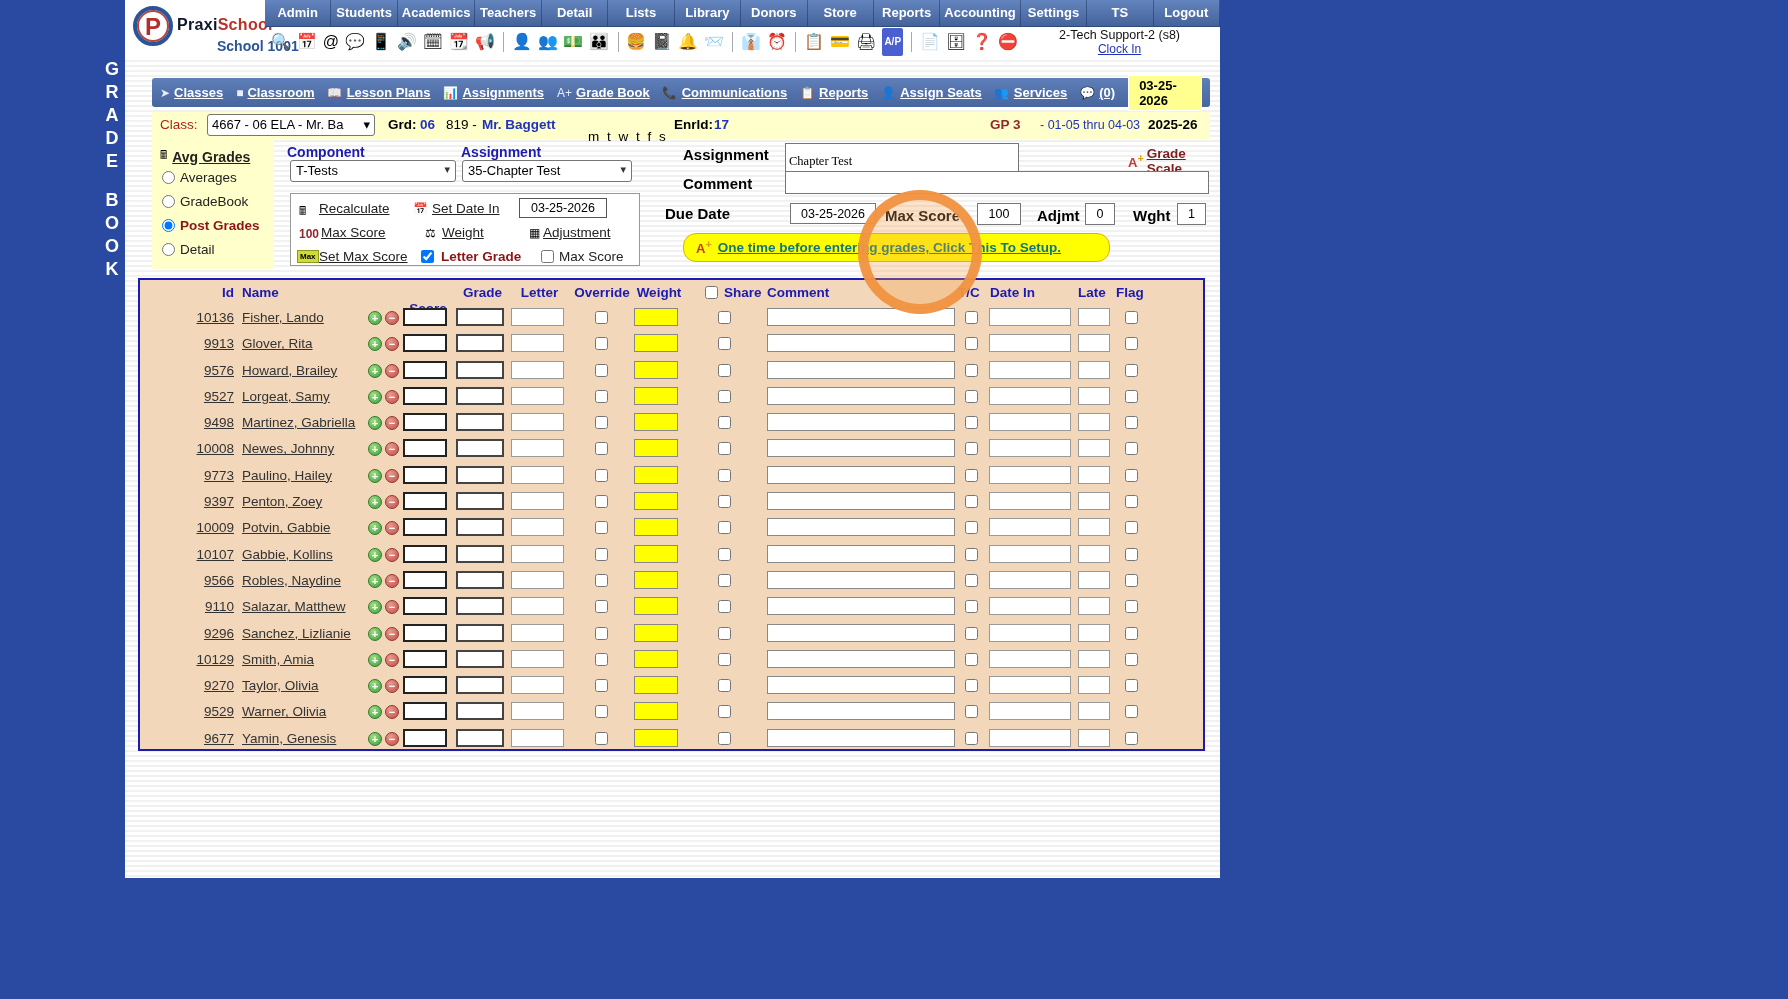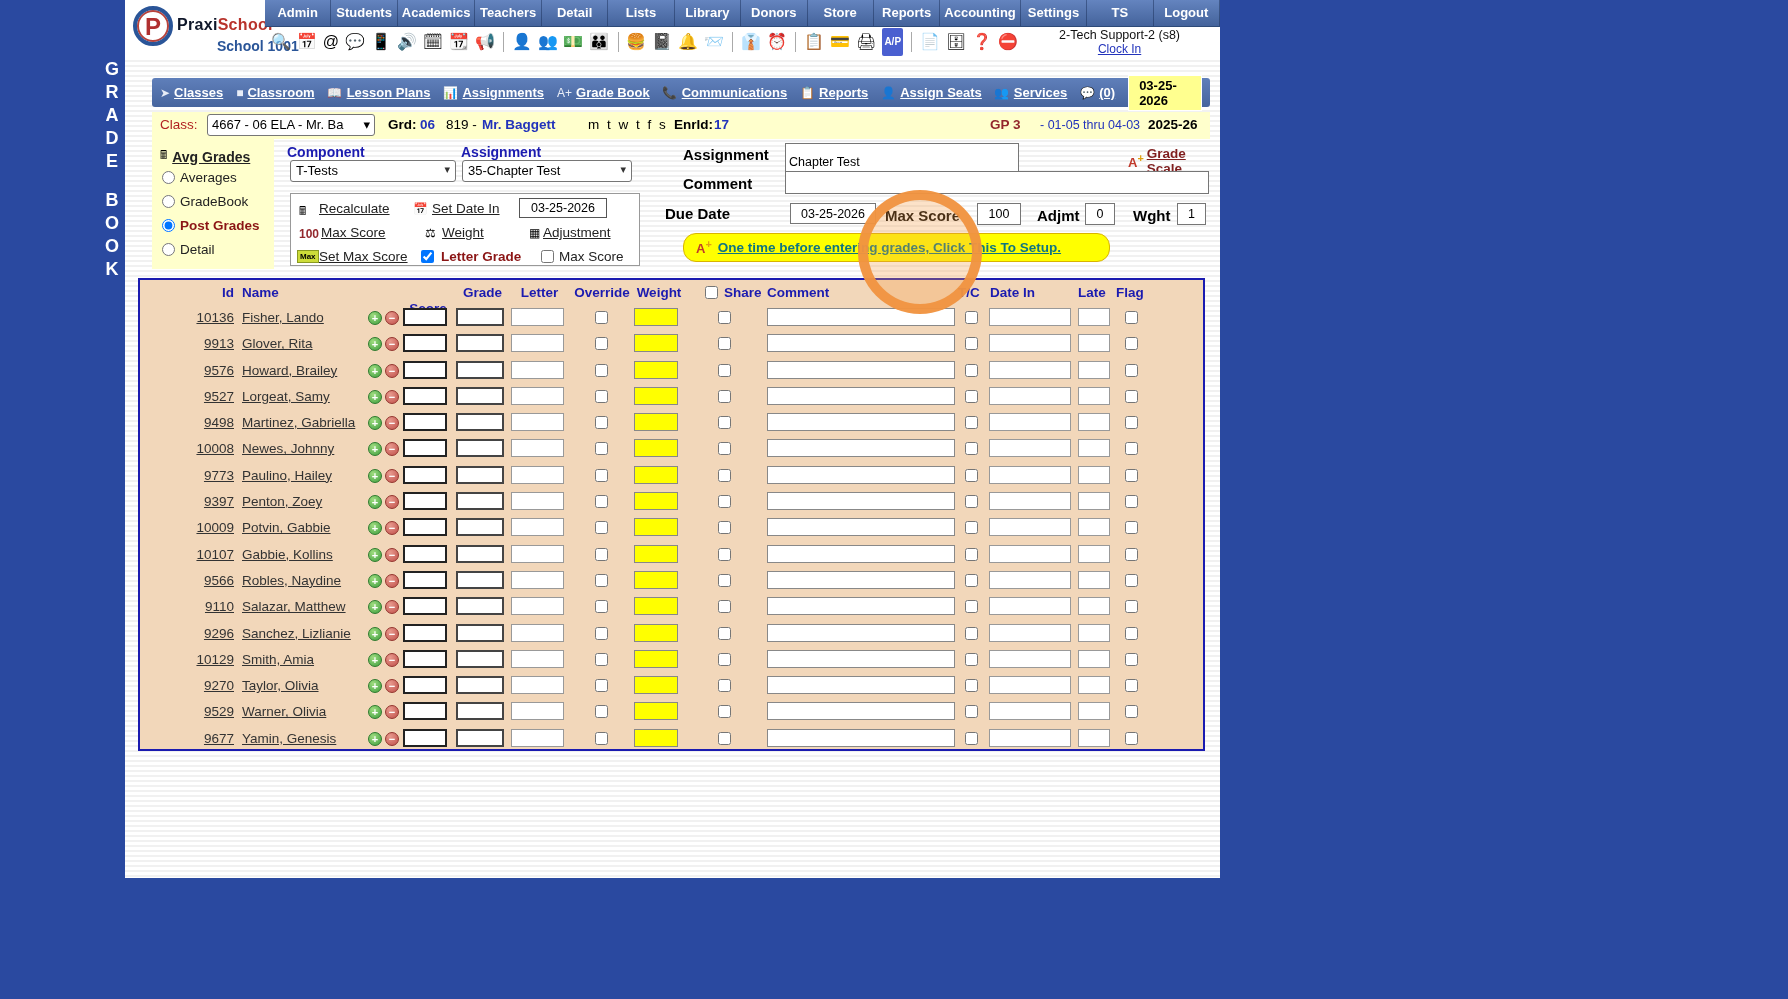--- a/index.html
+++ b/index.html
@@ -50,21 +50,21 @@
   
   .classbar { position:absolute; left:27px; top:112px; width:1058px; height:27px; background:#ffffcc; font-size:13.5px; }
   .classbar > * { position:absolute; top:5px; white-space:nowrap; }
   .cb-label { left:8px; color:#b22222; font-weight:normal; }
   .cb-select { left:55px; top:2px; width:168px; height:22px; background:#fff; border:1px solid #767676;
                border-radius:3px; font-size:13px; padding:2px 4px; display:flex; justify-content:space-between; cursor:pointer; }
   .cb-grd { left:236px; font-weight:bold; }
   .cb-grdv { left:268px; font-weight:bold; color:#2233bb; }
   .cb-tid { left:294px; }
   .cb-teacher { left:330px; font-weight:bold; color:#2233bb; }
-  .cb-days { left:436px; letter-spacing:2px; }
+  .cb-days { left:436px; letter-spacing:2px;margin-top:12px; }
   .cb-enrl { left:522px; font-weight:bold; }
   .cb-enrlv { left:562px; font-weight:bold; color:#2233bb; }
   .cb-gp { left:838px; font-weight:bold; color:#93272c; }
   .cb-range { left:888px; color:#2233bb; font-size:12.5px; top:6px; }
   .cb-year { left:996px; font-weight:bold; }
 
   
   .leftpanel { position:absolute; left:27px; top:139px; width:122px; height:130px; background:#ffffcc; font-size:13.5px; }
   .lp-title { position:absolute; left:8px; top:7px; display:flex; gap:5px; align-items:center; }
   .lp-title a { font-weight:bold; color:#222; text-decoration:underline; font-size:14px; }
@@ -343,21 +343,21 @@
     <a href="#" style="left:252px;top:31px">Adjustment</a>
     <span style="left:6px;top:56px" class="maxtag">Max</span>
     <a href="#" style="left:28px;top:55px">Set Max Score</a>
     <input type="checkbox" checked="" style="left: 130px; top: 56px;">
     <span class="lg-label" style="left:150px;top:55px">Letter Grade</span>
     <input type="checkbox" style="left: 250px; top: 56px;">
     <span class="ms-label" style="left:268px;top:55px">Max Score</span>
   </div>
 
   <div class="form-label" style="left:558px;top:146px">Assignment</div>
-  <input type="text" class="txt" style="left: 660px; top: 143px; width: 234px; height: 37px;" value="Chapter Test">
+  <input type="text" class="txt" style="left: 660px; top: 143px; width: 234px; height: 37px; font-family: Liberation Serif, serif;" value="Chapter Test">
   <div class="gs-link">
     <span class="aplus">A<sup>+</sup></span>
     <a href="#">Grade Scale</a>
   </div>
   <div class="form-label" style="left:558px;top:175px">Comment</div>
   <input type="text" class="txt" style="left: 660px; top: 171px; width: 424px; height: 23px;" value="">
   <div class="form-label" style="left:540px;top:205px">Due Date</div>
   <input type="text" class="txt center" style="left: 665px; top: 203px; width: 86px; height: 21px;" value="03-25-2026">
   <div class="form-label" style="left:760px;top:207px">Max Score</div>
   <input type="text" class="txt center" style="left: 852px; top: 203px; width: 44px; height: 22px;" value="100">

